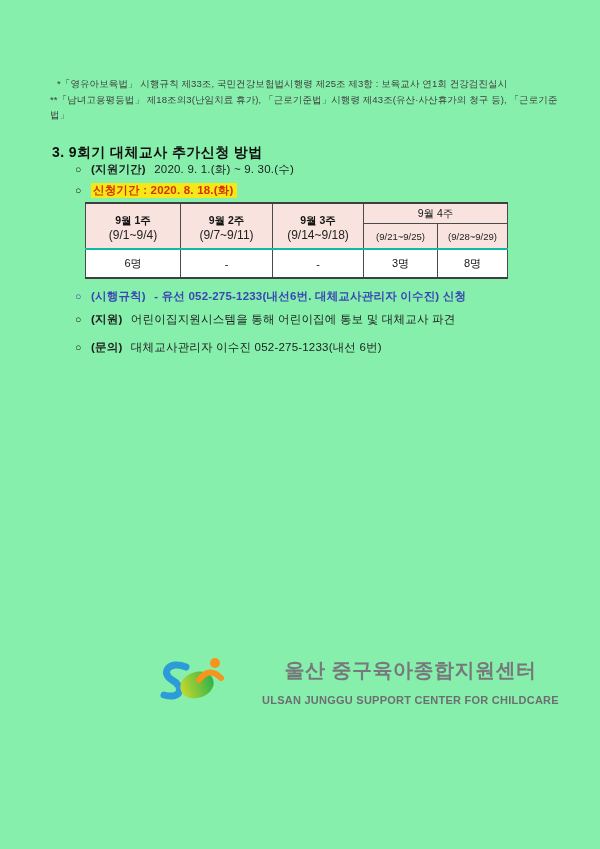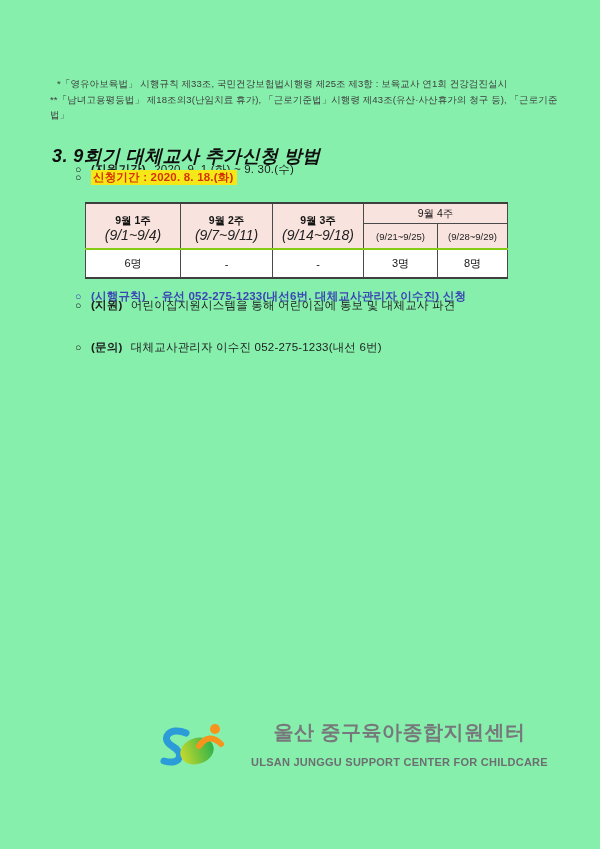--- a/index.html
+++ b/index.html
@@ -11,21 +11,21 @@
   
   .footnotes {
     position:absolute; left:50px; top:76px; width:520px;
     font-size:9.5px; line-height:15.5px; color:#3d3d3d; letter-spacing:0.1px;
   }
   .footnotes .fn1 { padding-left:7px; }
   .footnotes .fn3 { padding-left:14px; }
   
   .heading {
     position:absolute; left:52px; top:144px;
-    font-size:18px; font-weight:bold; color:#0f0f0f; letter-spacing:0.4px;font-style:italic;
+    font-size:14px; font-weight:bold; color:#0f0f0f; letter-spacing:0.4px;
   }
   
   .bullet {
     position:absolute; left:75px; white-space:nowrap;
     font-size:11.5px; color:#1c1c1c; letter-spacing:0.2px;
   }
   .bullet .marker { margin-right:6px; font-size:10.5px; }
   .bullet .lbl { font-weight:bold; margin-right:5px; }
   .bullet.blue, .bullet.blue .marker, .bullet.blue .lbl, .bullet.blue .txt {
     color:#3a46b4; font-weight:bold;
@@ -36,28 +36,28 @@
   
   .table-wrap { position:absolute; left:85px; top:202px; }
   table.sched {
     border-collapse:collapse; table-layout:fixed; width:422px;
     border-top:2px solid #3f3f3f; border-bottom:2px solid #3f3f3f;
   }
   table.sched th, table.sched td { border:1px solid #4a4a4a; padding:0; text-align:center; }
   table.sched th { background:#f8e3de; font-weight:normal; }
   th.wk { vertical-align:middle;margin-left:40px; }
   th.wk .tt { display:block; font-size:10.5px; font-weight:bold; color:#141414; line-height:15px; margin-top:3px;}
-  th.wk .ts { display:block; font-size:14px; color:#222; line-height:14px;font-style:italic; }
+  th.wk .ts { display:block; font-size:12px; color:#222; line-height:14px; }
   th.grp { height:19px; font-size:10.5px; font-weight:bold; color:#141414; }
   th.sub2 { height:24px; font-size:9.5px; color:#222; }
-  tr.vals td { border-top:2px solid #84cc16; height:27px; font-size:11px; color:#141414; background:#ffffff; }
+  tr.vals td { border-top:2px solid #14b8a6; height:27px; font-size:11px; color:#141414; background:#ffffff; }
   
   .logo {
-    position:absolute; left:156px; top:720px; height:60px;
-    display:flex; gap:15px;
+    position:absolute; left:156px; top:652px; height:60px;
+    display:flex; align-items:center; gap:26px;
   }
   .logo-text { display:flex; flex-direction:column; align-items:center; }
   .logo-kr {
     font-size:20px; color:#77787b; letter-spacing:0.5px; font-weight:bold;
     line-height:24px; white-space:nowrap;
   }
   .logo-en {
     font-size:11px; color:#6d6e71; font-weight:bold; letter-spacing:0.25px;
     line-height:12px; margin-top:12px; white-space:nowrap;
   }
@@ -73,21 +73,21 @@
   </div>
 
   <div class="heading">3. 9회기 대체교사 추가신청 방법</div>
 
   <div class="bullet" style="top:162px">
     <span class="marker">○</span>
     <span class="lbl">(지원기간)</span>
     <span class="txt">2020. 9. 1.(화) ~ 9. 30.(수)</span>
   </div>
 
-  <div class="bullet" style="top:170px">
+  <div class="bullet" style="top:183px">
     <span class="marker">○</span>
     <span class="hl">신청기간 : 2020. 8. 18.(화)</span>
   </div>
 
   <div class="table-wrap">
     <table class="sched">
       <colgroup>
         <col style="width:95px">
           <col style="width:92px">
           <col style="width:91px">
@@ -124,21 +124,21 @@
       </tbody>
     </table>
   </div>
 
   <div class="bullet blue" style="top:289px">
     <span class="marker">○</span>
     <span class="lbl">(시행규칙)</span>
     <span class="txt">- 유선 052-275-1233(내선6번. 대체교사관리자 이수진) 신청</span>
   </div>
 
-  <div class="bullet" style="top:298px">
+  <div class="bullet" style="top:312px">
     <span class="marker">○</span>
     <span class="lbl">(지원)</span>
     <span class="txt">어린이집지원시스템을 통해 어린이집에 통보 및 대체교사 파견</span>
   </div>
 
 
   <div class="bullet" style="top:340px">
     <span class="marker">○</span>
     <span class="lbl">(문의)</span>
     <span class="txt">대체교사관리자 이수진 052-275-1233(내선 6번)</span>

